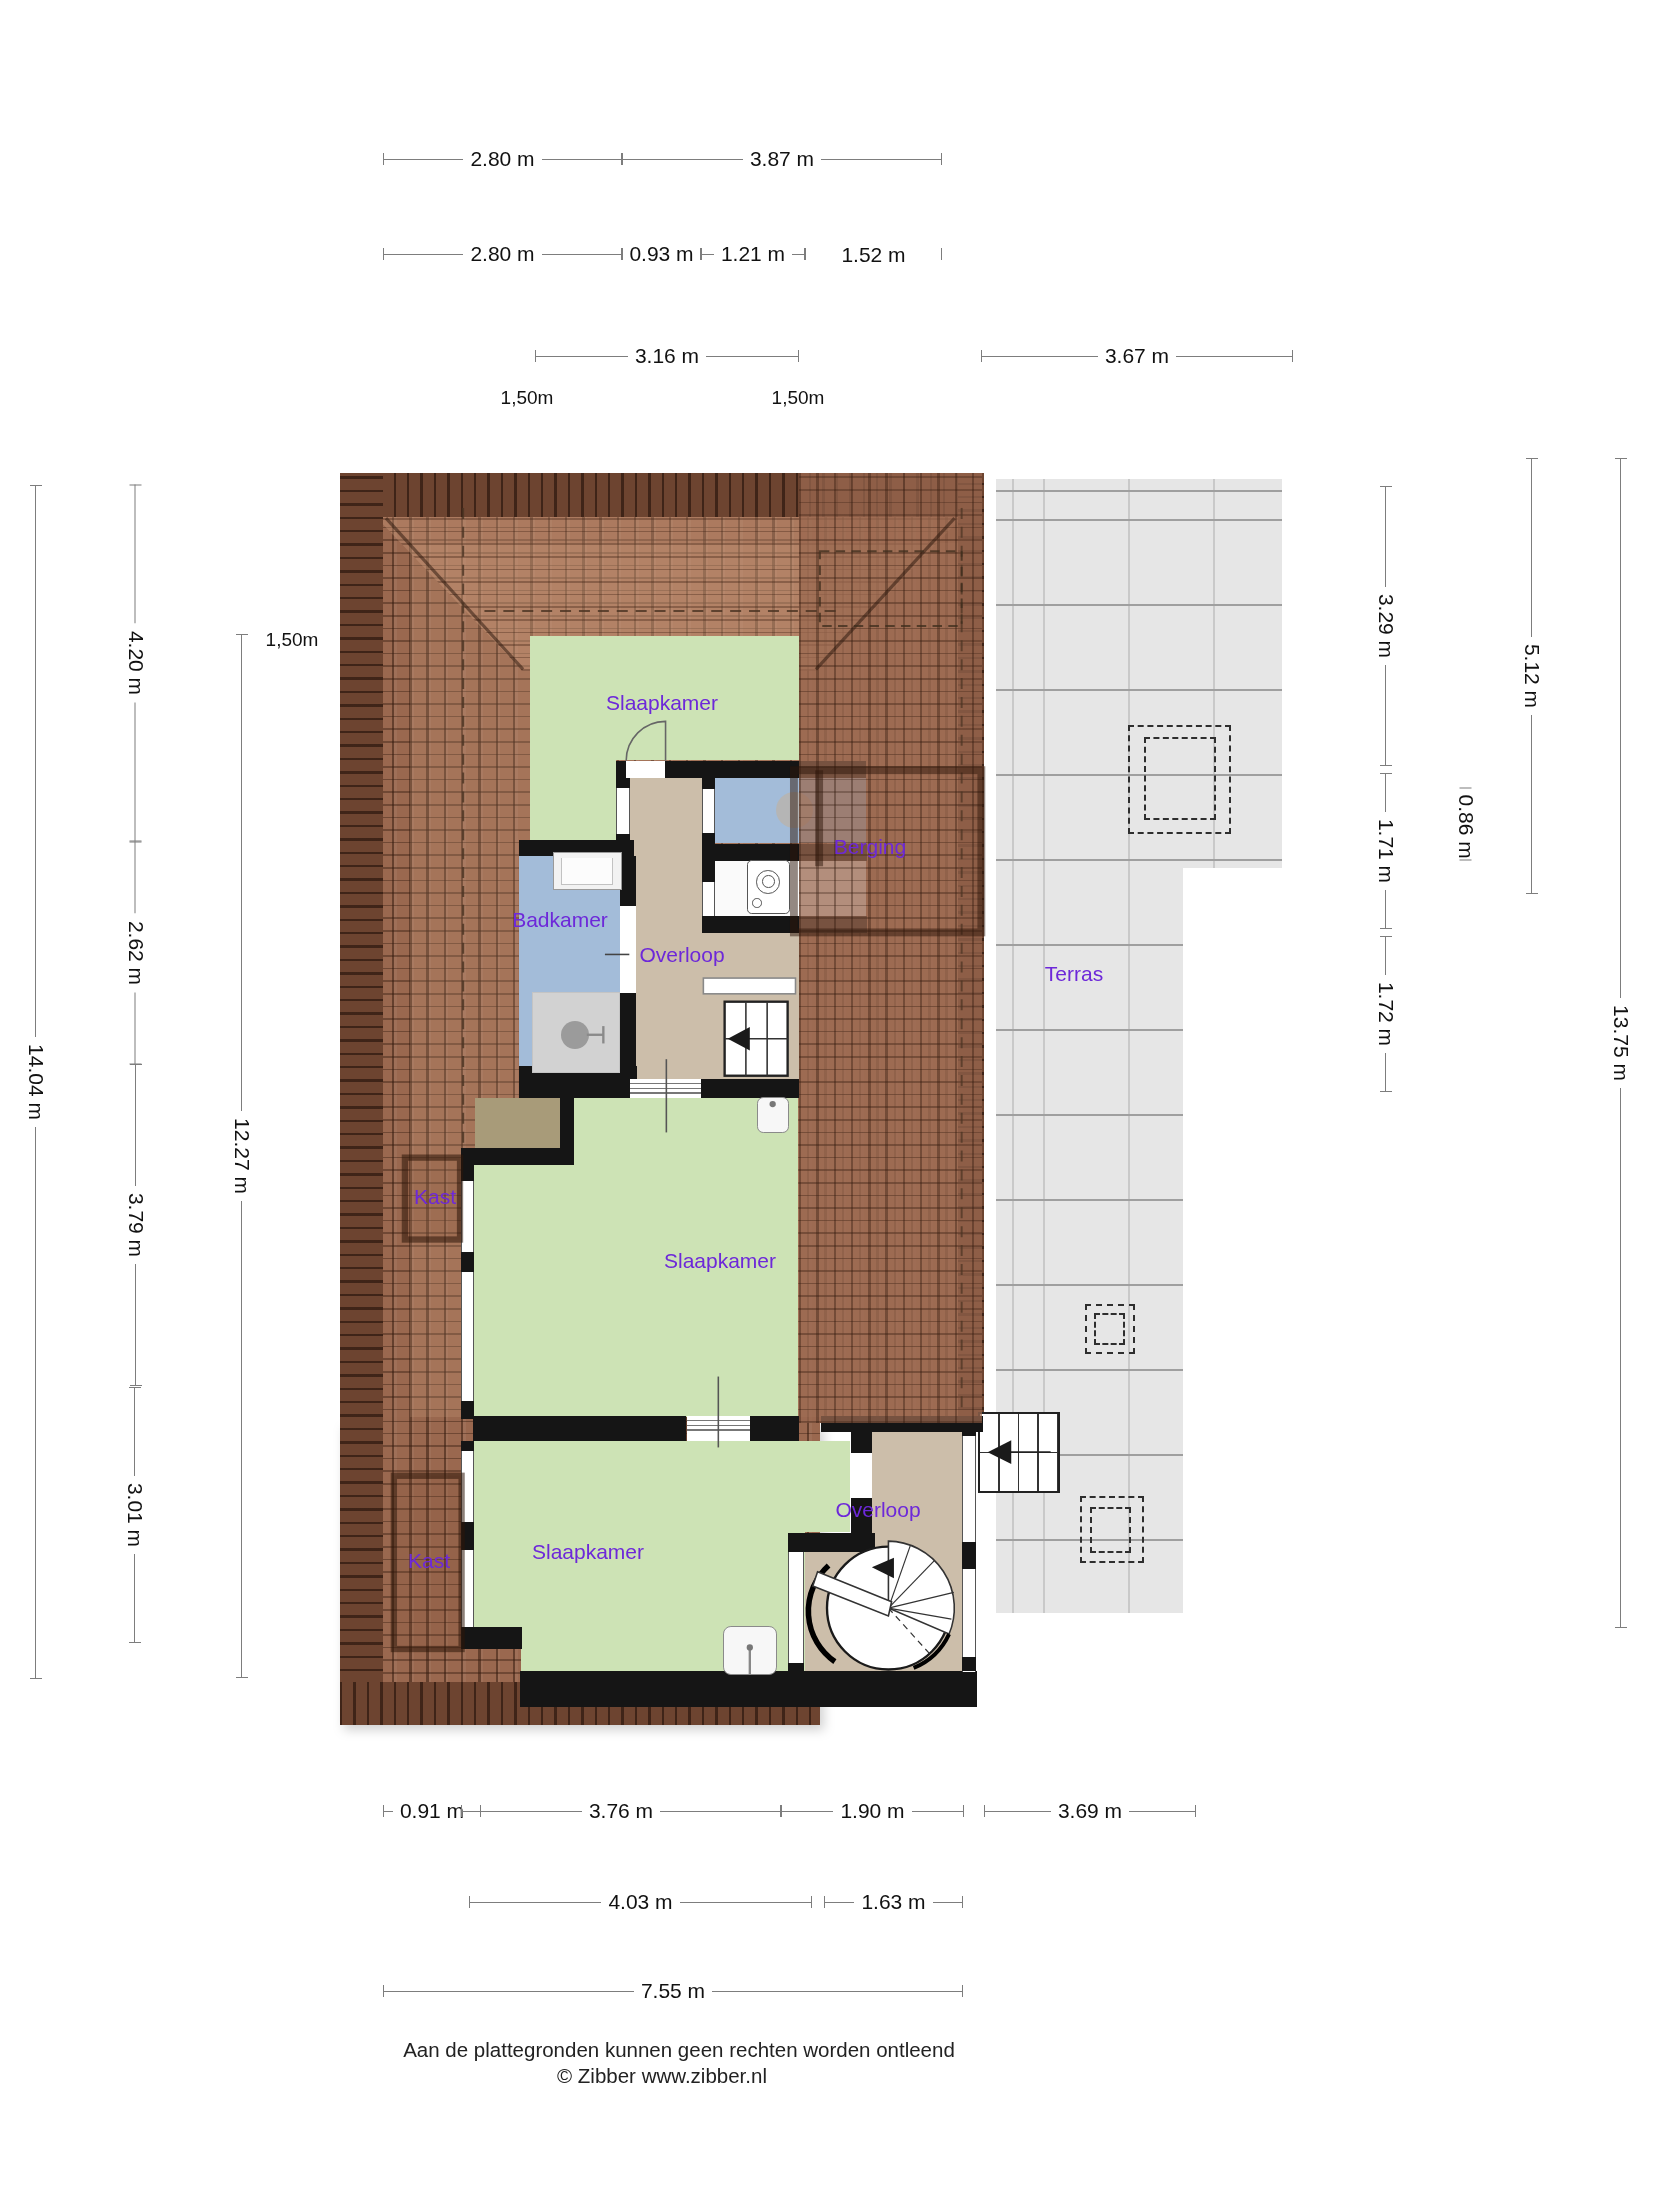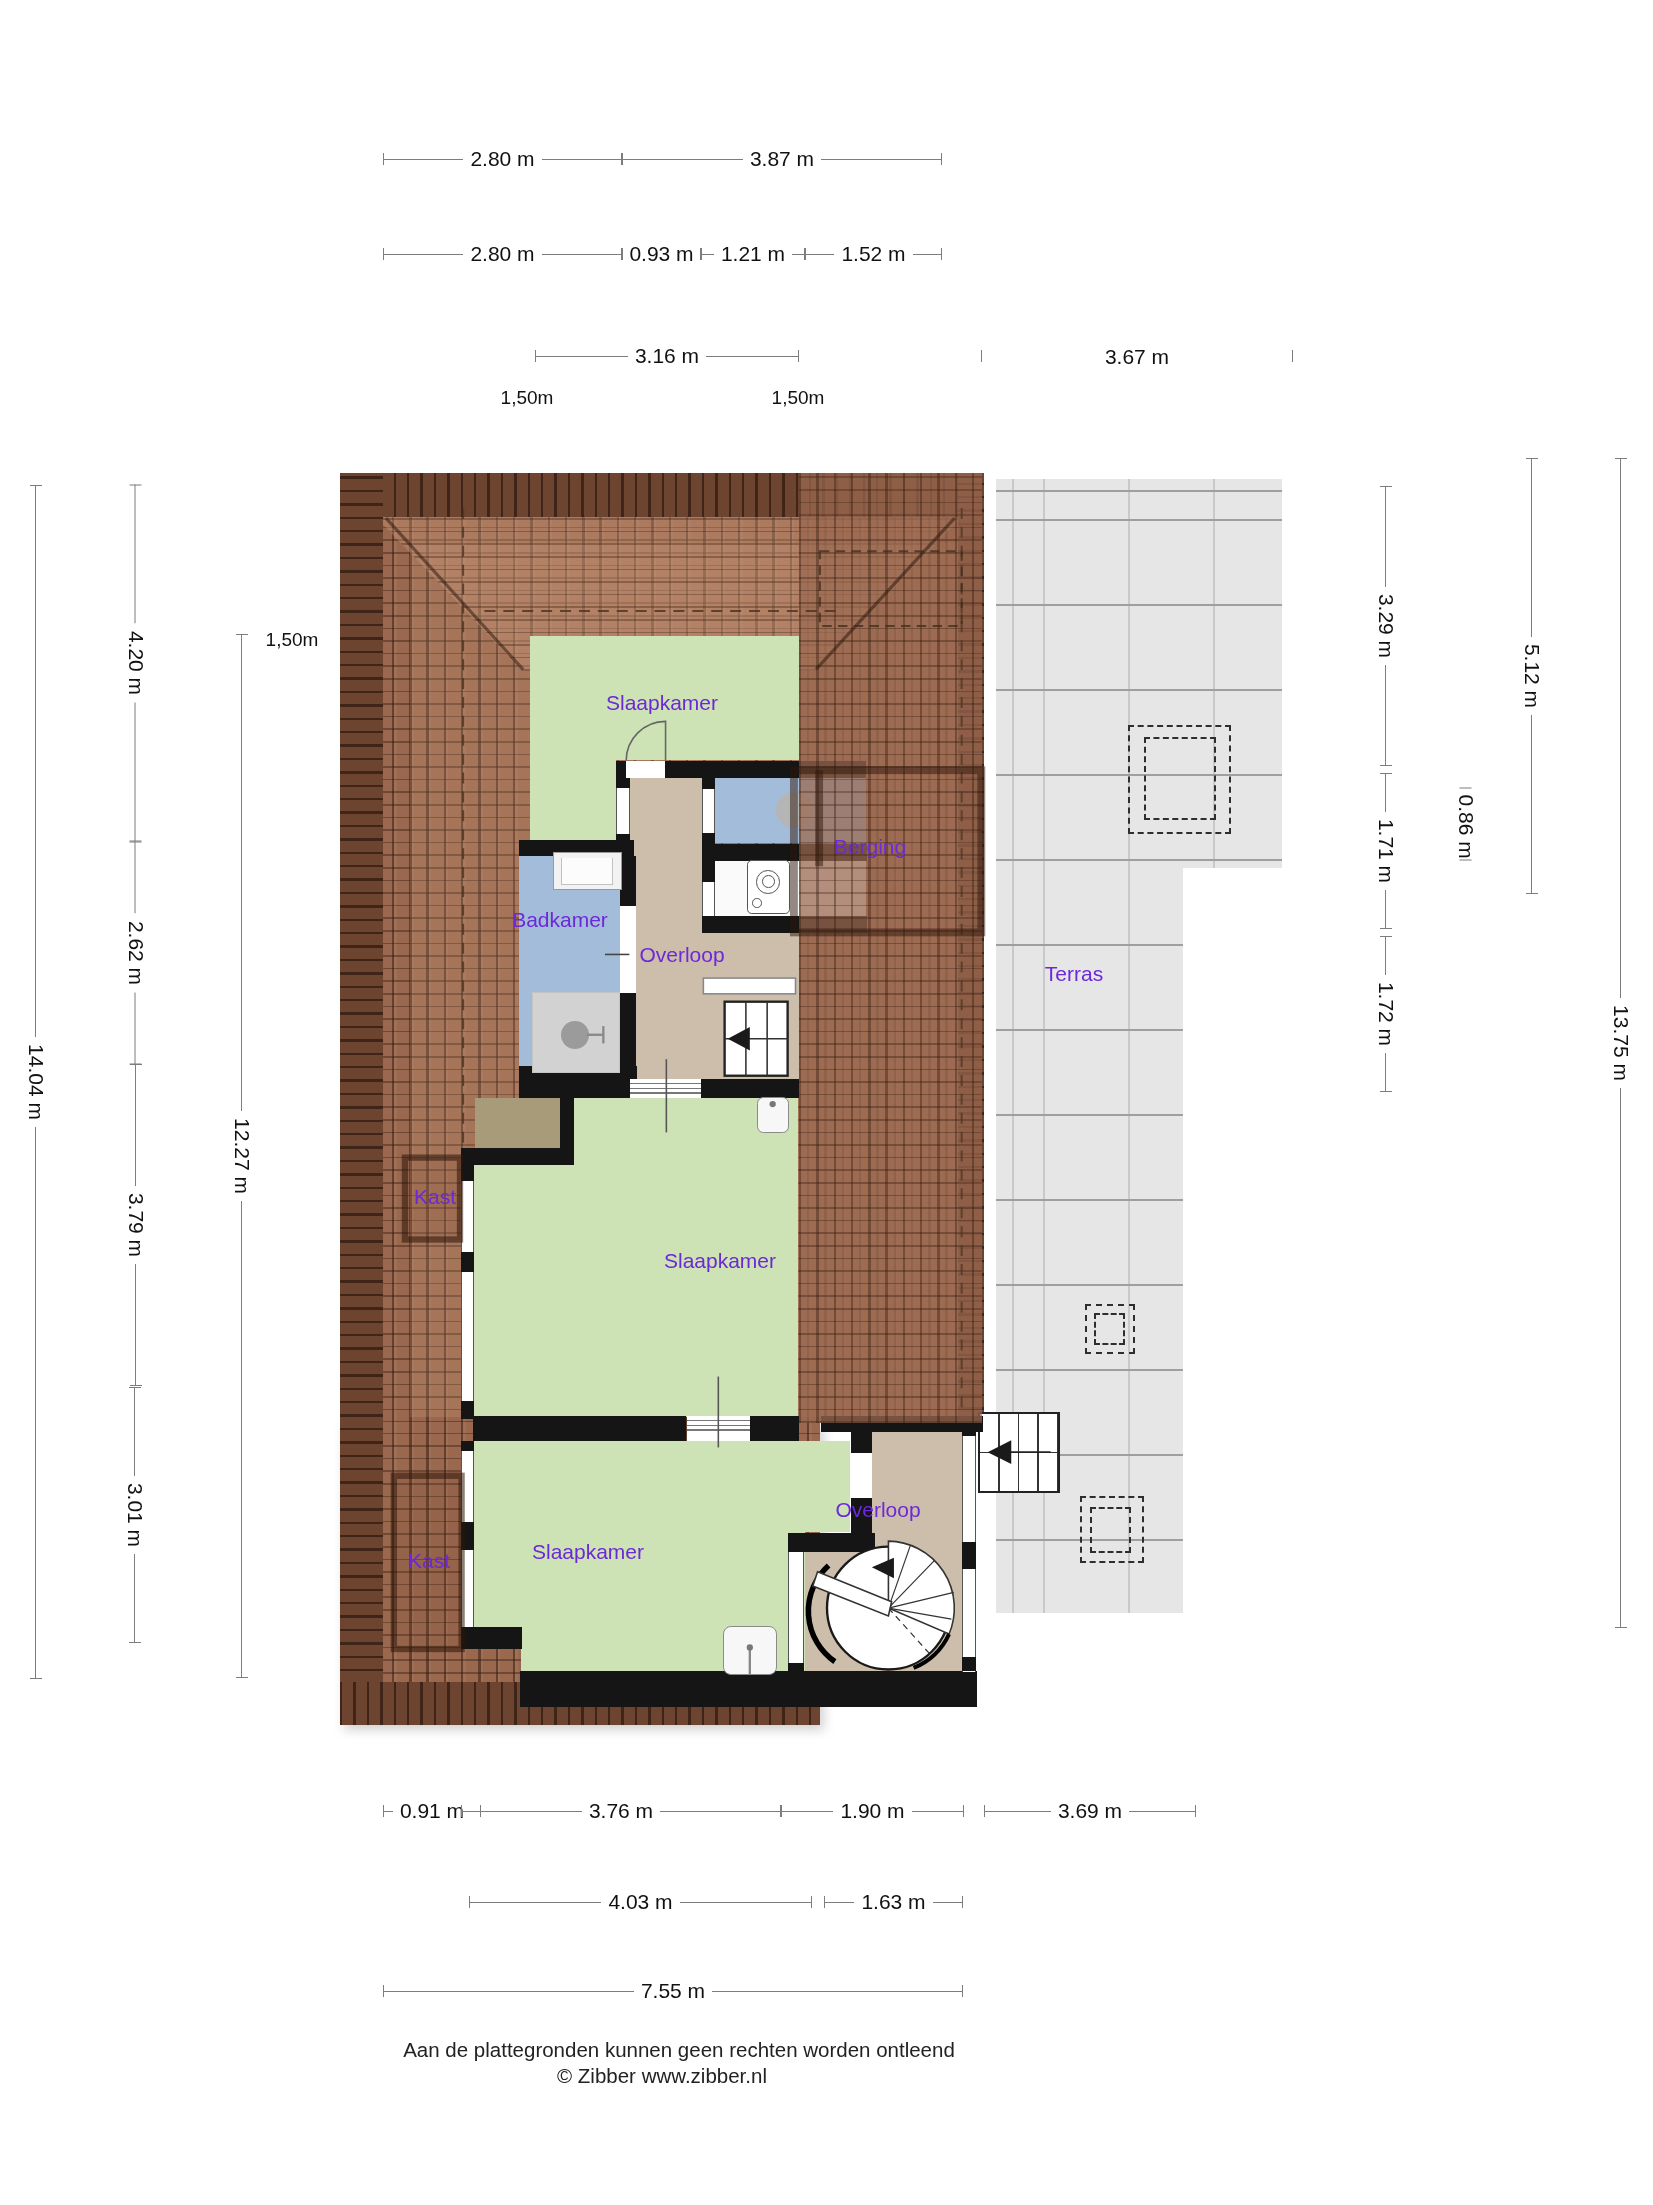--- a/index.html
+++ b/index.html
@@ -231,31 +231,31 @@
   <div class="dim" style="left:622px;top:243px;width:79px;">
       <i></i>
       <b>0.93 m</b>
       <i></i>
     </div>
   <div class="dim" style="left:701px;top:243px;width:104px;">
       <i></i>
       <b>1.21 m</b>
       <i></i>
     </div>
-  <div class="dim" style="left:805px;top:243px;width:137px;">
+  <div class="dim" style="left:805px;top:243px;width:137px;flex-direction:column;">
       <i></i>
       <b>1.52 m</b>
       <i></i>
     </div>
   <div class="dim" style="left:535px;top:345px;width:264px;">
       <i></i>
       <b>3.16 m</b>
       <i></i>
     </div>
-  <div class="dim" style="left:981px;top:345px;width:312px;flex-direction:column;">
+  <div class="dim" style="left:981px;top:345px;width:312px;">
       <i></i>
       <b>3.67 m</b>
       <i></i>
     </div>
   <div class="small-label" style="left:527px;top:387px;">1,50m</div>
   <div class="small-label" style="left:798px;top:387px;">1,50m</div>
 
   <div class="dim v" style="left:-561px;top:1071px;width:1194px;">
       <i></i>
       <b>14.04 m</b>

